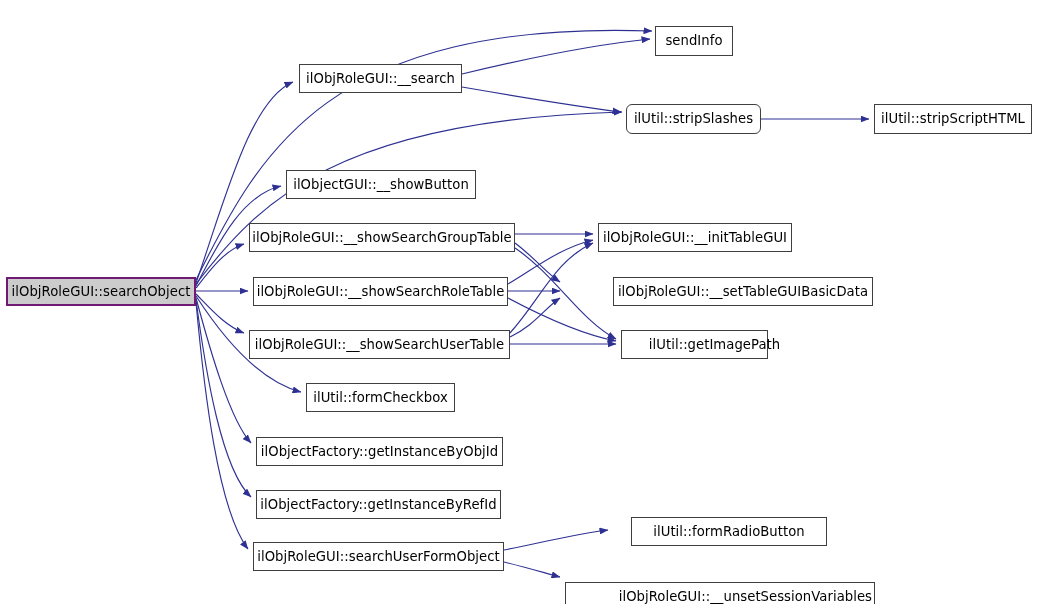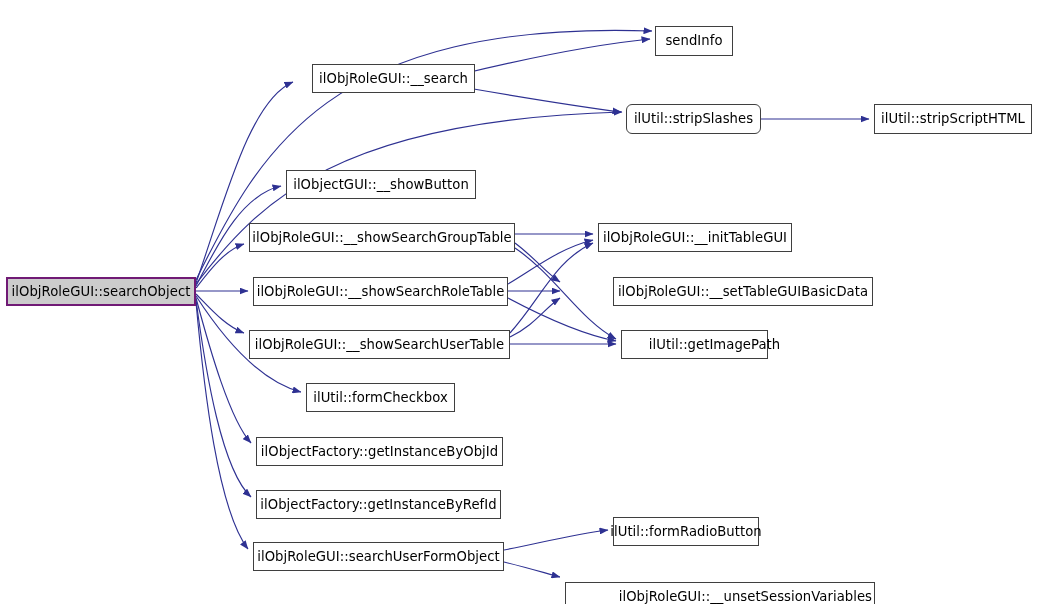--- a/index.html
+++ b/index.html
@@ -87,21 +87,21 @@
       </g>
   </svg>
 
   <div id="nodes">
       <div class="node root" style="left: 6px; top: 277px; width: 190px; height: 29px;">
         <span class="node-label">ilObjRoleGUI::searchObject</span>
       </div>
       <div class="node" style="left: 655px; top: 26px; width: 78px; height: 30px;">
         <span class="node-label">sendInfo</span>
       </div>
-      <div class="node" style="left: 312px; top: 64px; width: 163px; height: 29px;">
+      <div class="node" style="left: 299px; top: 64px; width: 163px; height: 29px;">
         <span class="node-label">ilObjRoleGUI::__search</span>
       </div>
       <div class="node" style="left: 626px; top: 104px; width: 135px; height: 30px; border-radius: 6px;">
         <span class="node-label">ilUtil::stripSlashes</span>
       </div>
       <div class="node" style="left: 874px; top: 104px; width: 158px; height: 30px;">
         <span class="node-label">ilUtil::stripScriptHTML</span>
       </div>
       <div class="node" style="left: 286px; top: 170px; width: 190px; height: 29px;">
         <span class="node-label">ilObjectGUI::__showButton</span>
@@ -129,21 +129,21 @@
       </div>
       <div class="node" style="left: 256px; top: 437px; width: 247px; height: 29px;">
         <span class="node-label">ilObjectFactory::getInstanceByObjId</span>
       </div>
       <div class="node" style="left: 256px; top: 490px; width: 245px; height: 29px;">
         <span class="node-label">ilObjectFactory::getInstanceByRefId</span>
       </div>
       <div class="node" style="left: 253px; top: 542px; width: 251px; height: 29px;">
         <span class="node-label">ilObjRoleGUI::searchUserFormObject</span>
       </div>
-      <div class="node" style="left: 613px; top: 517px; width: 146px; height: 29px;">
+      <div class="node" style="left: 631px; top: 517px; width: 196px; height: 29px;">
         <span class="node-label">ilUtil::formRadioButton</span>
       </div>
       <div class="node" style="left: 565px; top: 582px; width: 310px; height: 29px; justify-content: flex-end;">
         <span class="node-label">ilObjRoleGUI::__unsetSessionVariables</span>
       </div>
     </div>
 
 </div>
 
 </body></html>

